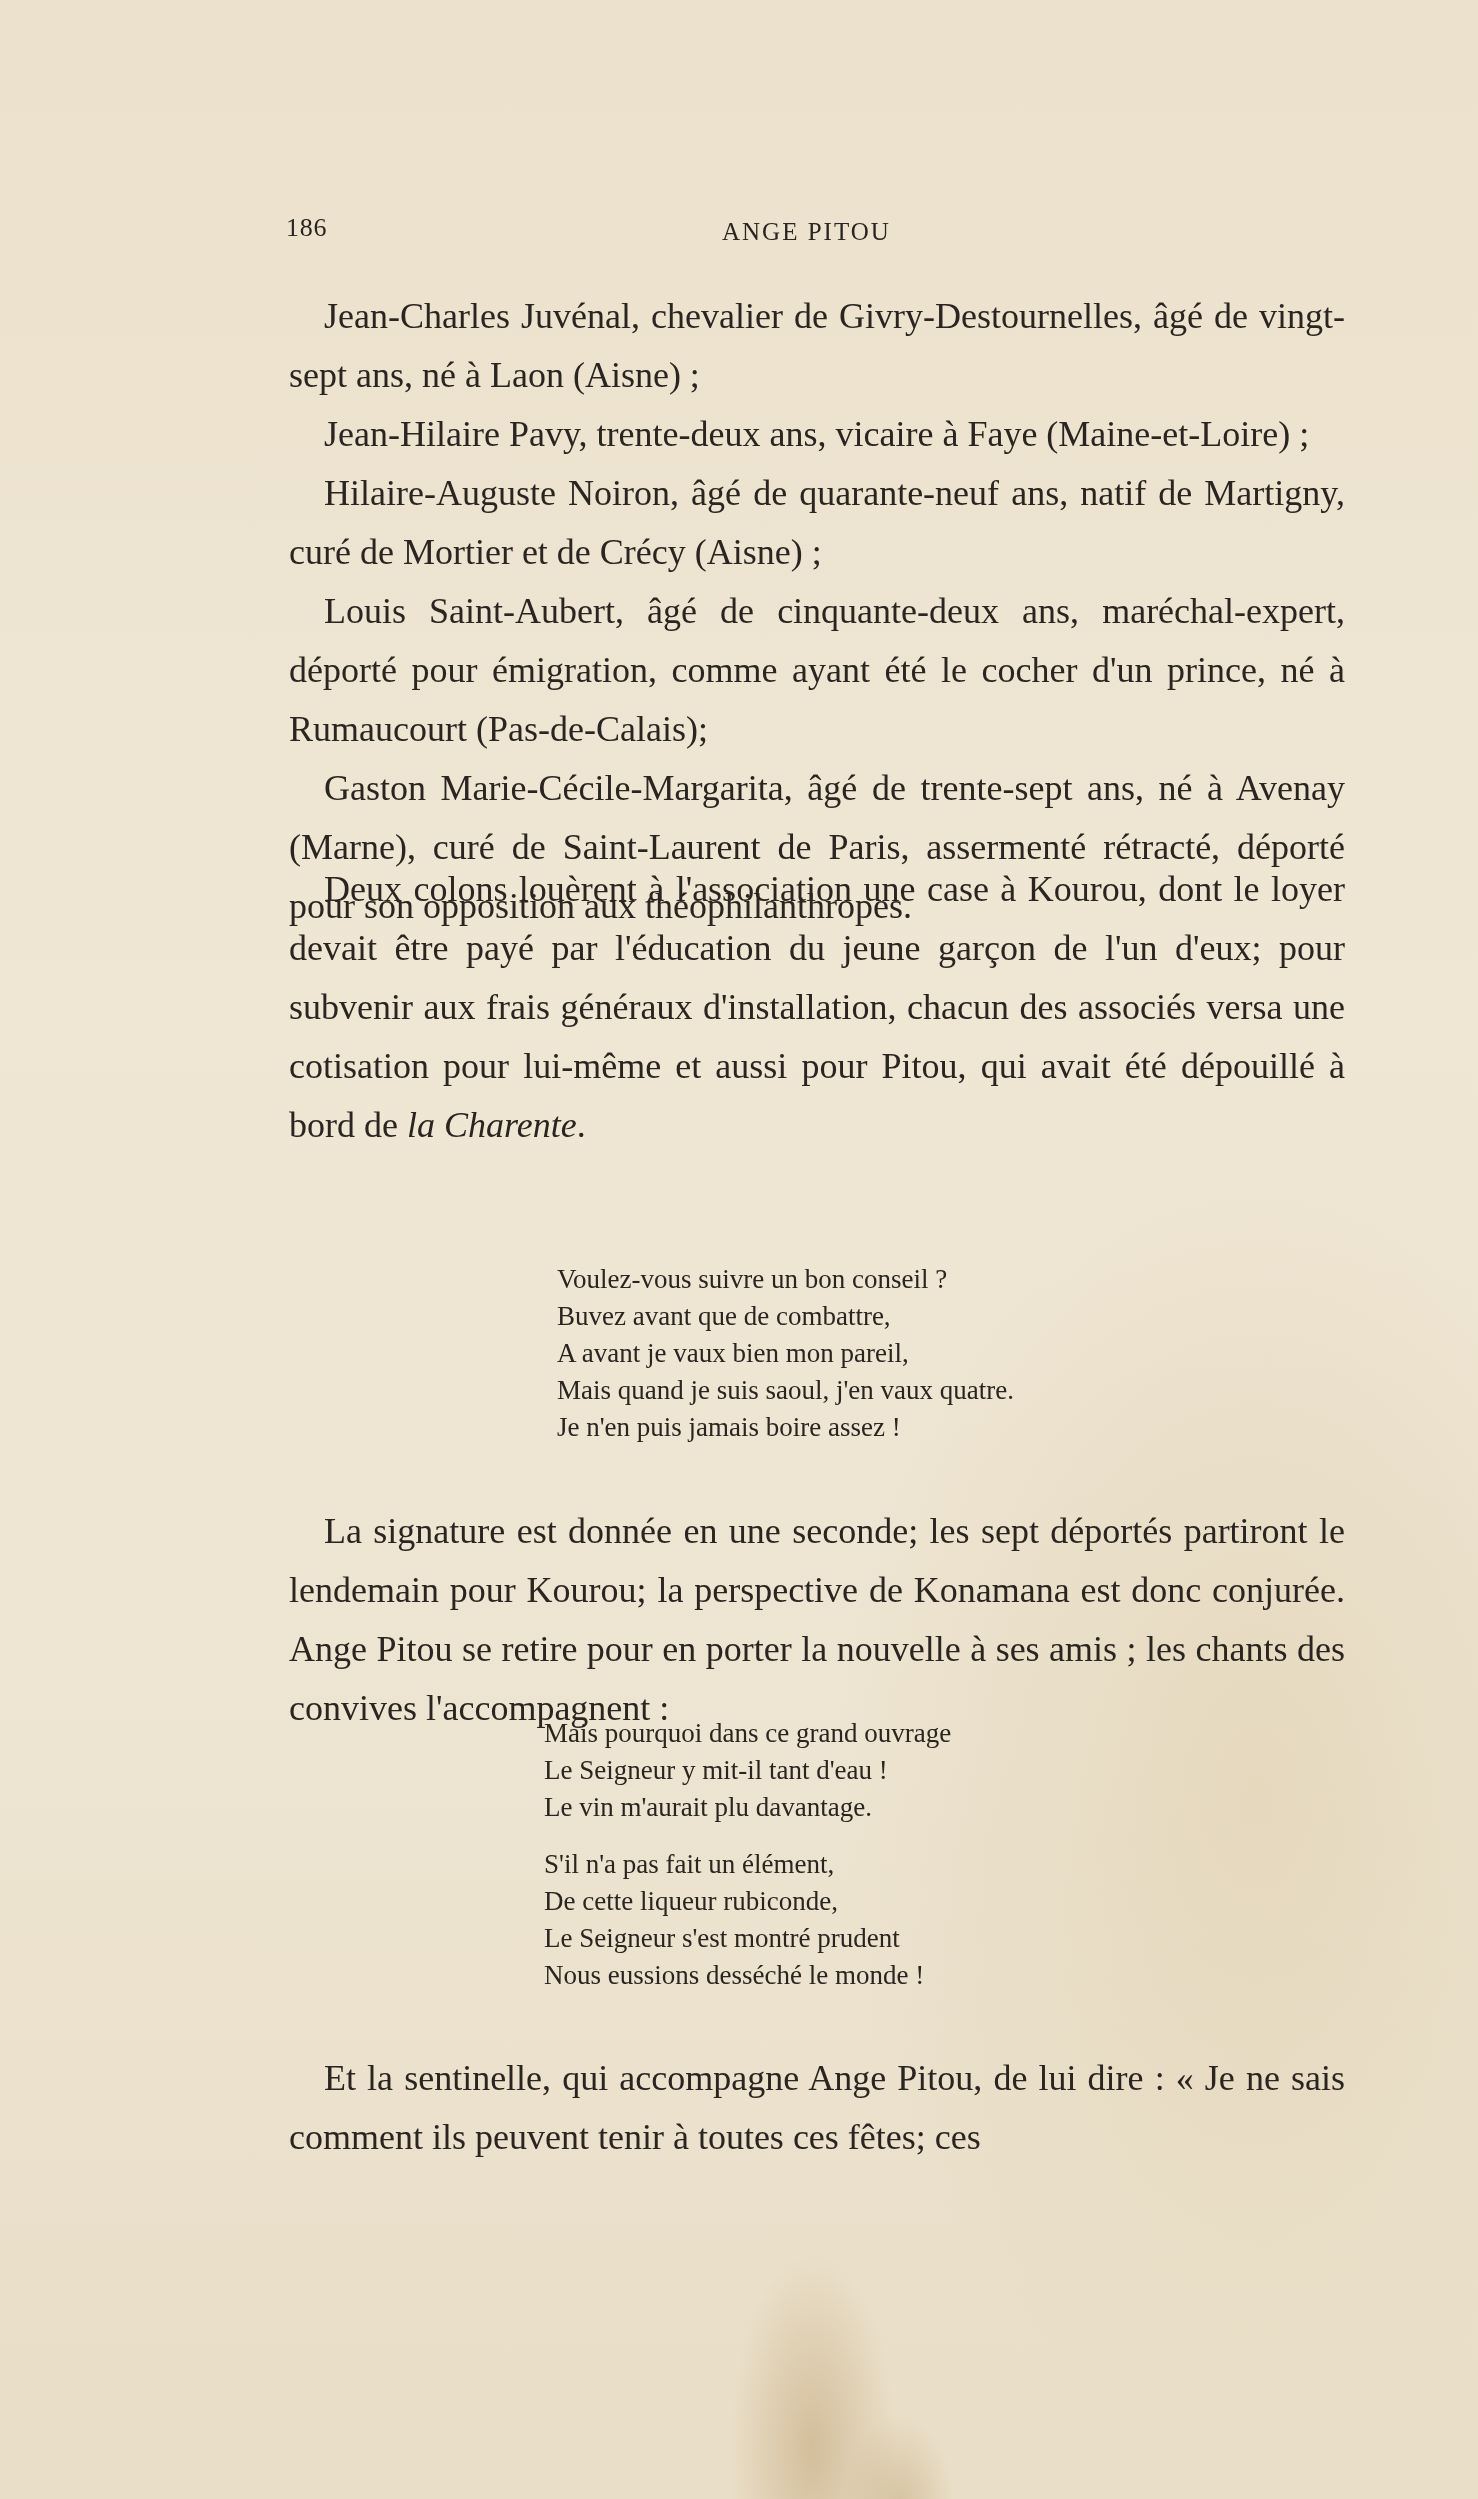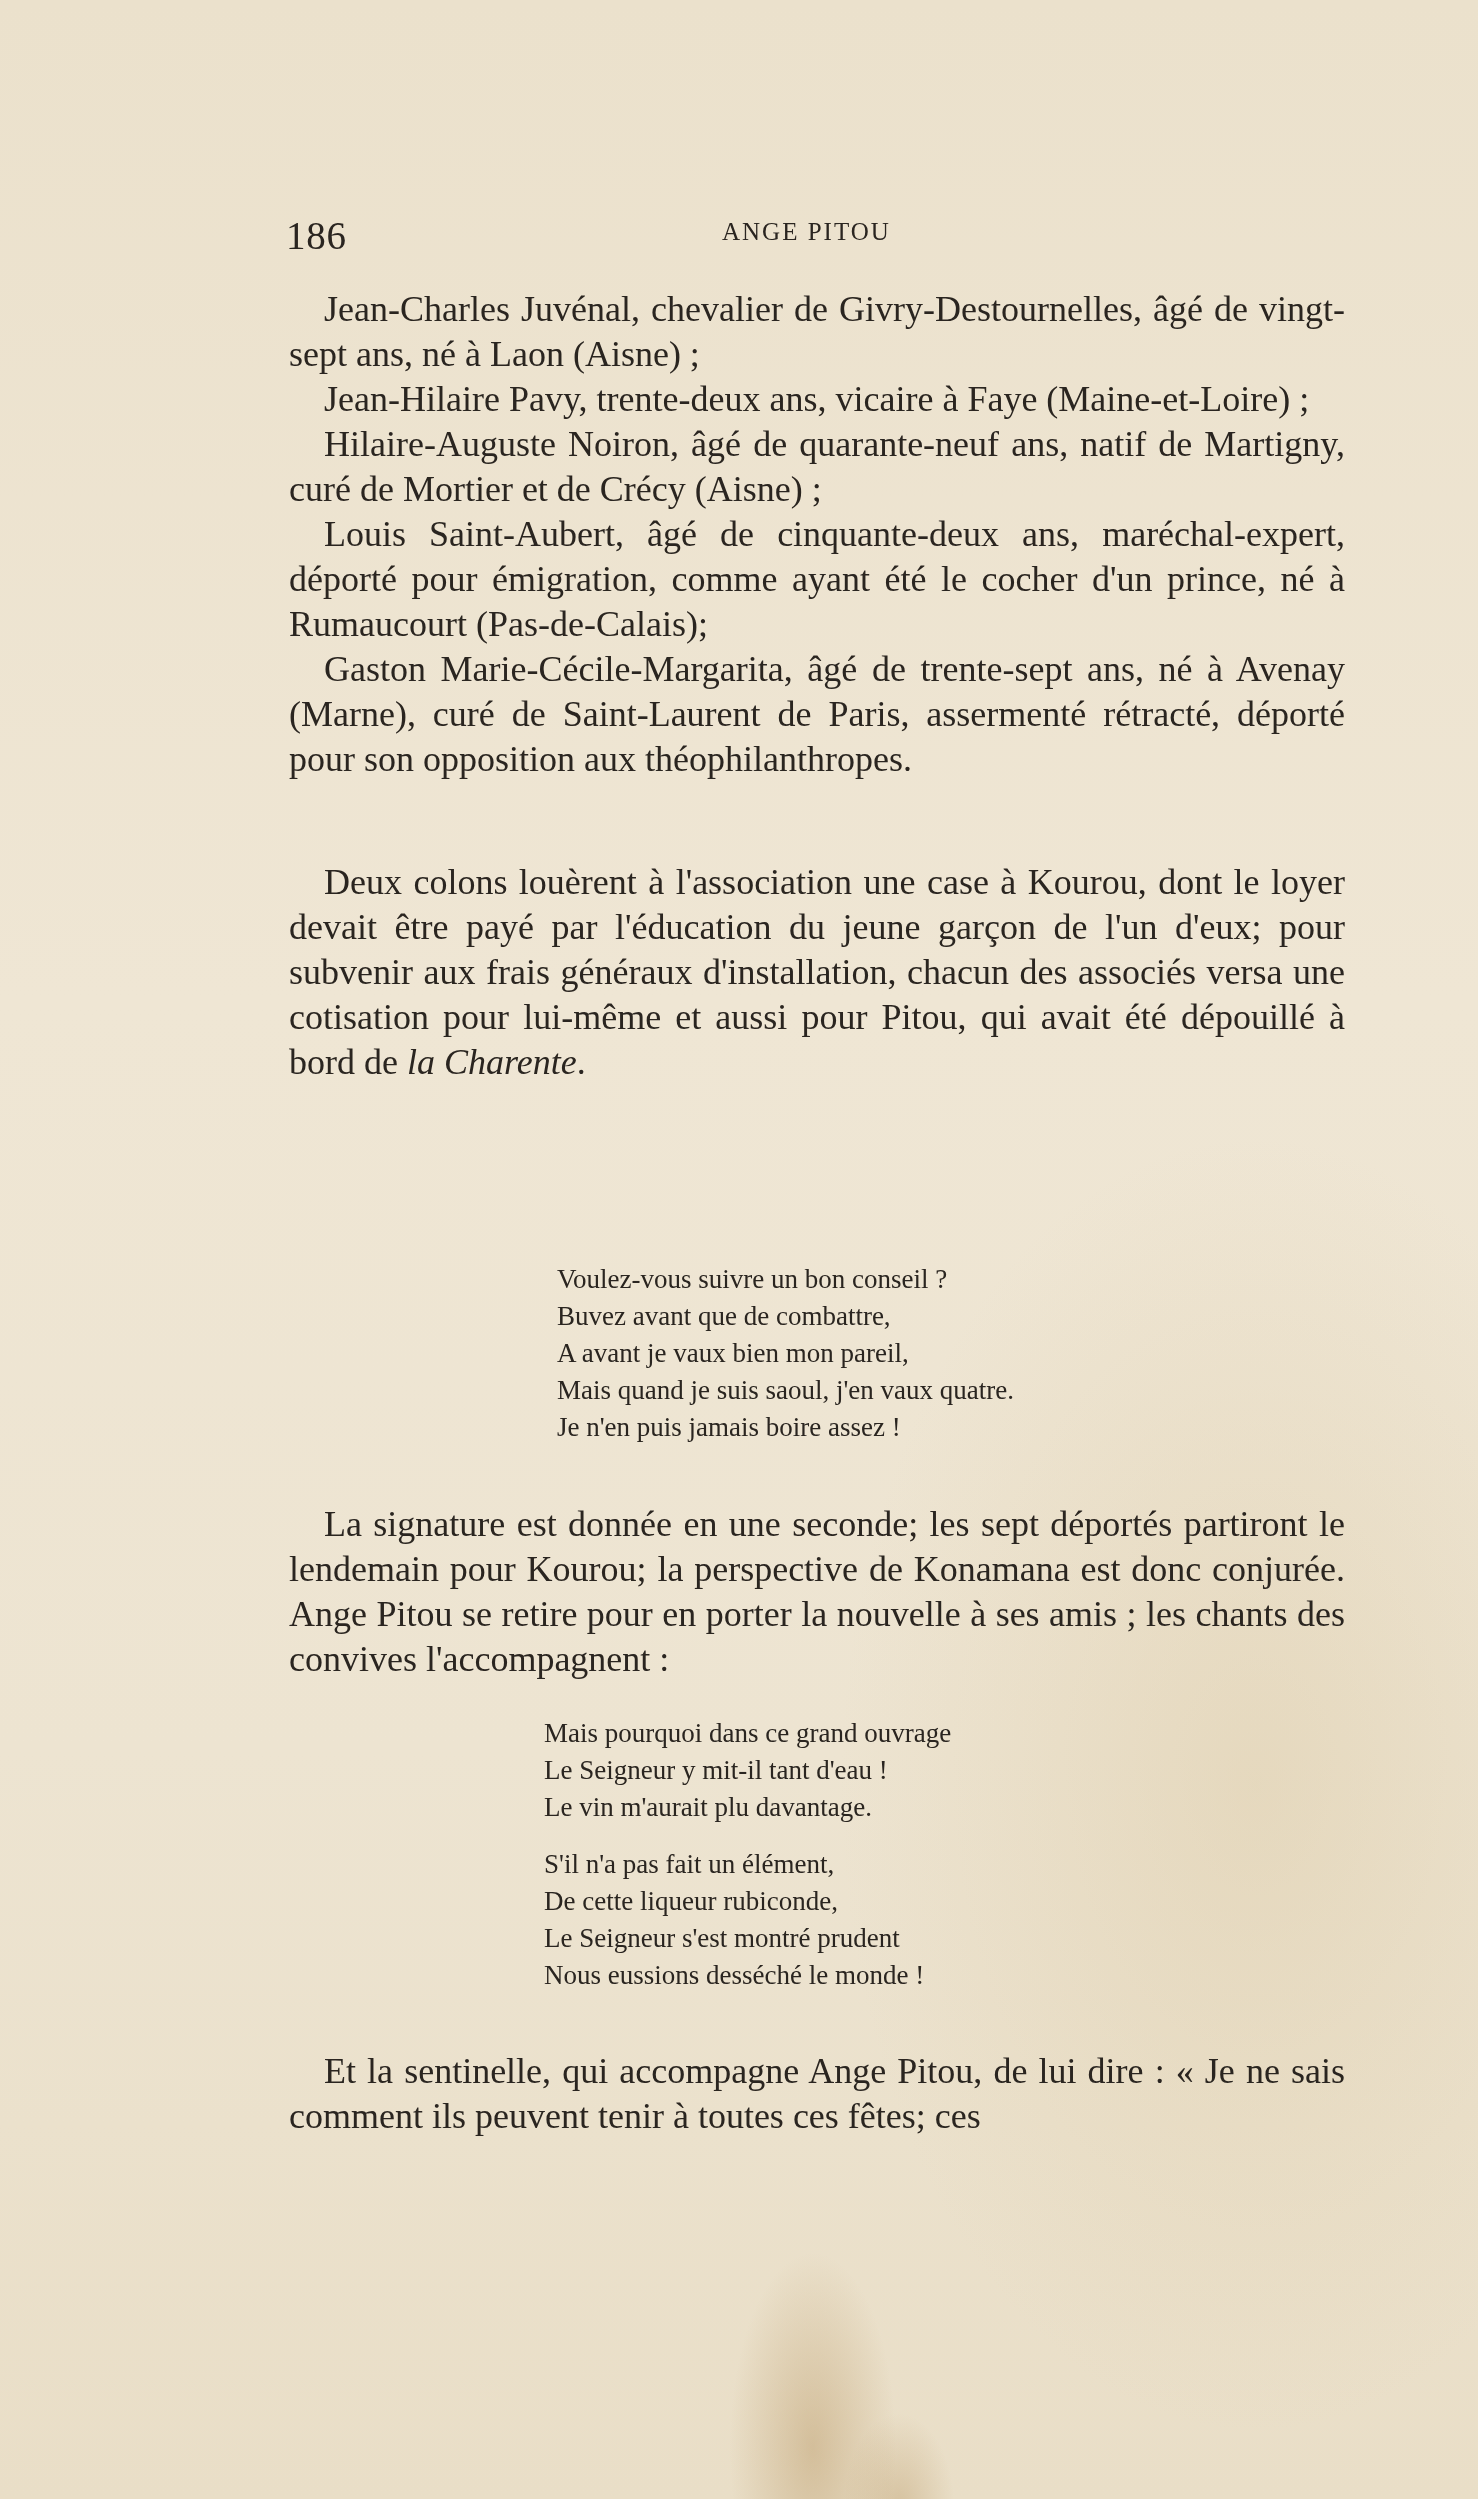--- a/index.html
+++ b/index.html
@@ -16,29 +16,29 @@
       radial-gradient(ellipse 119px 278px at 813px 2447px, rgba(170,130,70,0.35), rgba(170,130,70,0) 70%),
       radial-gradient(ellipse 79px 132px at 899px 2506px, rgba(170,130,70,0.30), rgba(170,130,70,0) 70%),
       radial-gradient(ellipse 595px 926px at 1256px 1785px, rgba(215,195,155,0.35), rgba(215,195,155,0) 70%),
       linear-gradient(180deg, #ebe1cc 0%, #efe6d4 40%, #ede4d1 70%, #e9dec7 100%);
   }
   .header {
     position: absolute; top: 213px; left: 286px; width: 1058px; height: 40px;
   }
   .page-number {
     position: absolute; left: 0; top: 0;
-    font-size: 39px; letter-spacing: 0.7px;
+    font-size: 26px; letter-spacing: 0.7px;
   }
   .running-head {
     position: absolute; left: 436px; top: 5.3px;
     font-size: 25px; letter-spacing: 2px; text-align: right;
   }
   .body-text {
     position: absolute; left: 289px; width: 1056px;
-    font-size: 36px; line-height: 45px;
+    font-size: 36px; line-height: 59px;
     text-align: justify; text-align-last: auto;
   }
   .body-text p { margin: 0; text-indent: 35px; }
   .block1 { top: 287px; }
   .block2 { top: 860px; }
   .block3 { top: 1502px; }
   .block4 { top: 2049px; }
   .verse {
     position: absolute; font-size: 27px; line-height: 37px;
     white-space: nowrap;

